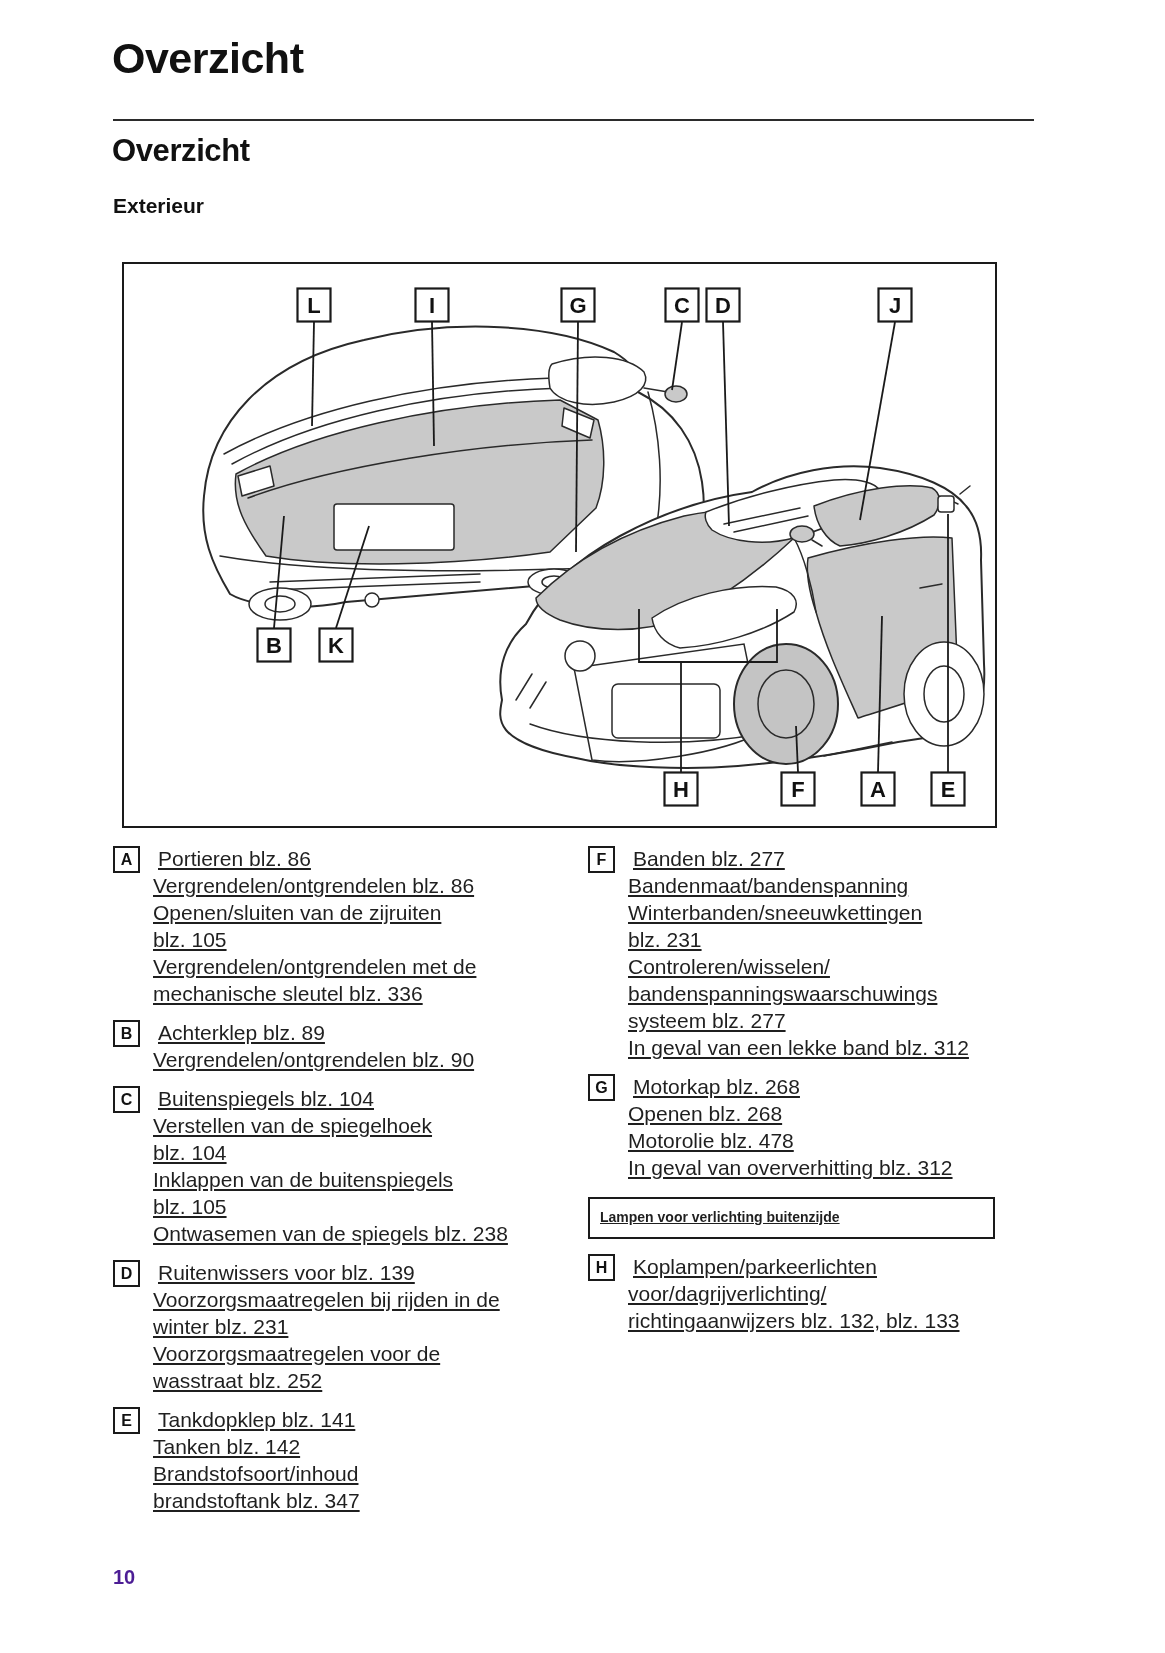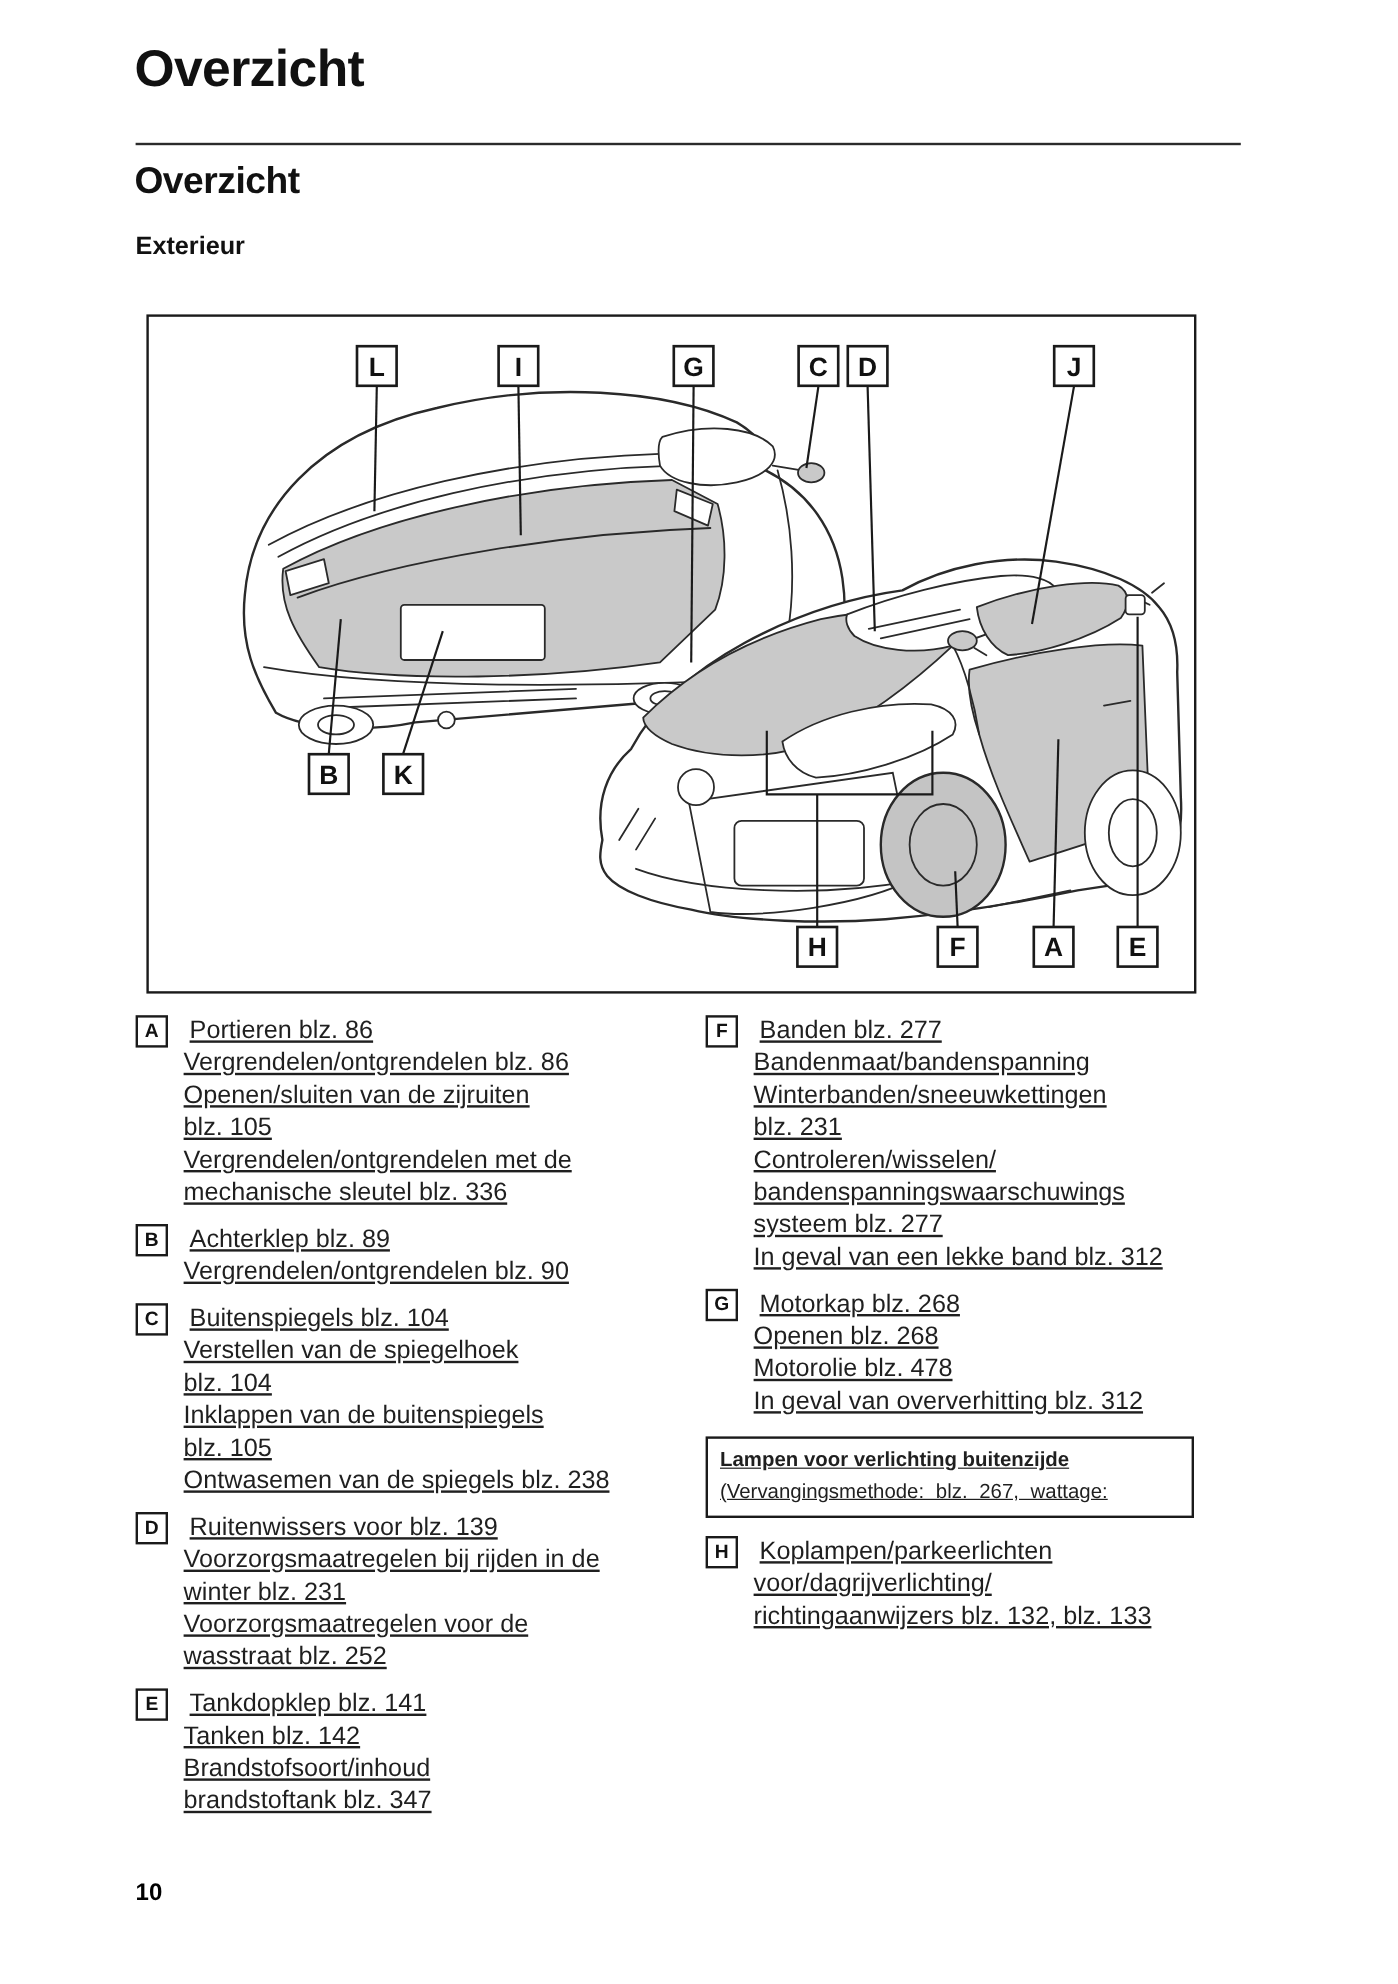--- a/index.html
+++ b/index.html
@@ -22,25 +22,25 @@
   .entry{position:relative;padding-left:40px;margin-bottom:12px;}
   .marker{
     position:absolute;left:0;top:1px;width:23px;height:23px;border:2px solid #1a1a1a;
     display:flex;align-items:center;justify-content:center;
     font-size:16px;font-weight:bold;color:#111;background:#fff;
   }
   .line{white-space:nowrap;text-decoration:underline;}
   .line.title{padding-left:5px;}
   .note-box{
     border:2px solid #1a1a1a;padding:5px 10px 7px 10px;margin:16px 0 14px 0;
-    font-size:17px;line-height:26px;
+    font-size:14px;line-height:26px;
   }
   .note-box .nb-title{font-weight:bold;}
   .note-box .just{word-spacing:5px;}
-  .pageno{position:absolute;left:113px;top:1566px;font-size:20px;font-weight:bold;color:#000000;}
+  .pageno{position:absolute;left:113px;top:1566px;font-size:20px;font-weight:bold;color:#4c1d95;}
   
   .body-line{fill:#ffffff;stroke:#2a2a2a;stroke-width:2;stroke-linejoin:round;}
   .detail{fill:none;stroke:#2a2a2a;stroke-width:1.5;stroke-linecap:round;}
   .shade{fill:#c9c9c9;stroke:#2a2a2a;stroke-width:1.5;stroke-linejoin:round;}
   .white{fill:#ffffff;stroke:#2a2a2a;stroke-width:1.5;stroke-linejoin:round;}
   .wheel{fill:#c4c4c4;stroke:#2a2a2a;stroke-width:2;}
   .wheel-inner{fill:#c4c4c4;stroke:#2a2a2a;stroke-width:1.5;}
   .callout-line{stroke:#1a1a1a;stroke-width:1.8;fill:none;}
   .callout-box{fill:#ffffff;stroke:#1a1a1a;stroke-width:2.2;}
   .callout-text{font-family:"Liberation Sans",sans-serif;font-size:22px;font-weight:bold;fill:#111;text-anchor:middle;}
@@ -233,21 +233,20 @@
     <div class="entry">
       <span class="marker">G</span>
       <div class="line title">Motorkap blz. 268</div>
       <div class="line">Openen blz. 268</div>
       <div class="line">Motorolie blz. 478</div>
       <div class="line">In geval van oververhitting blz. 312</div>
     </div>
 
     <div class="note-box">
       <div class="nb-title line">Lampen voor verlichting buitenzijde</div>
-      <div class="line just">(Vervangingsmethode: blz. 267, wattage:</div>
     </div>
 
     <div class="entry">
       <span class="marker">H</span>
       <div class="line title">Koplampen/parkeerlichten</div>
       <div class="line">voor/dagrijverlichting/</div>
       <div class="line">richtingaanwijzers blz. 132, blz. 133</div>
     </div>
   </div>
 

